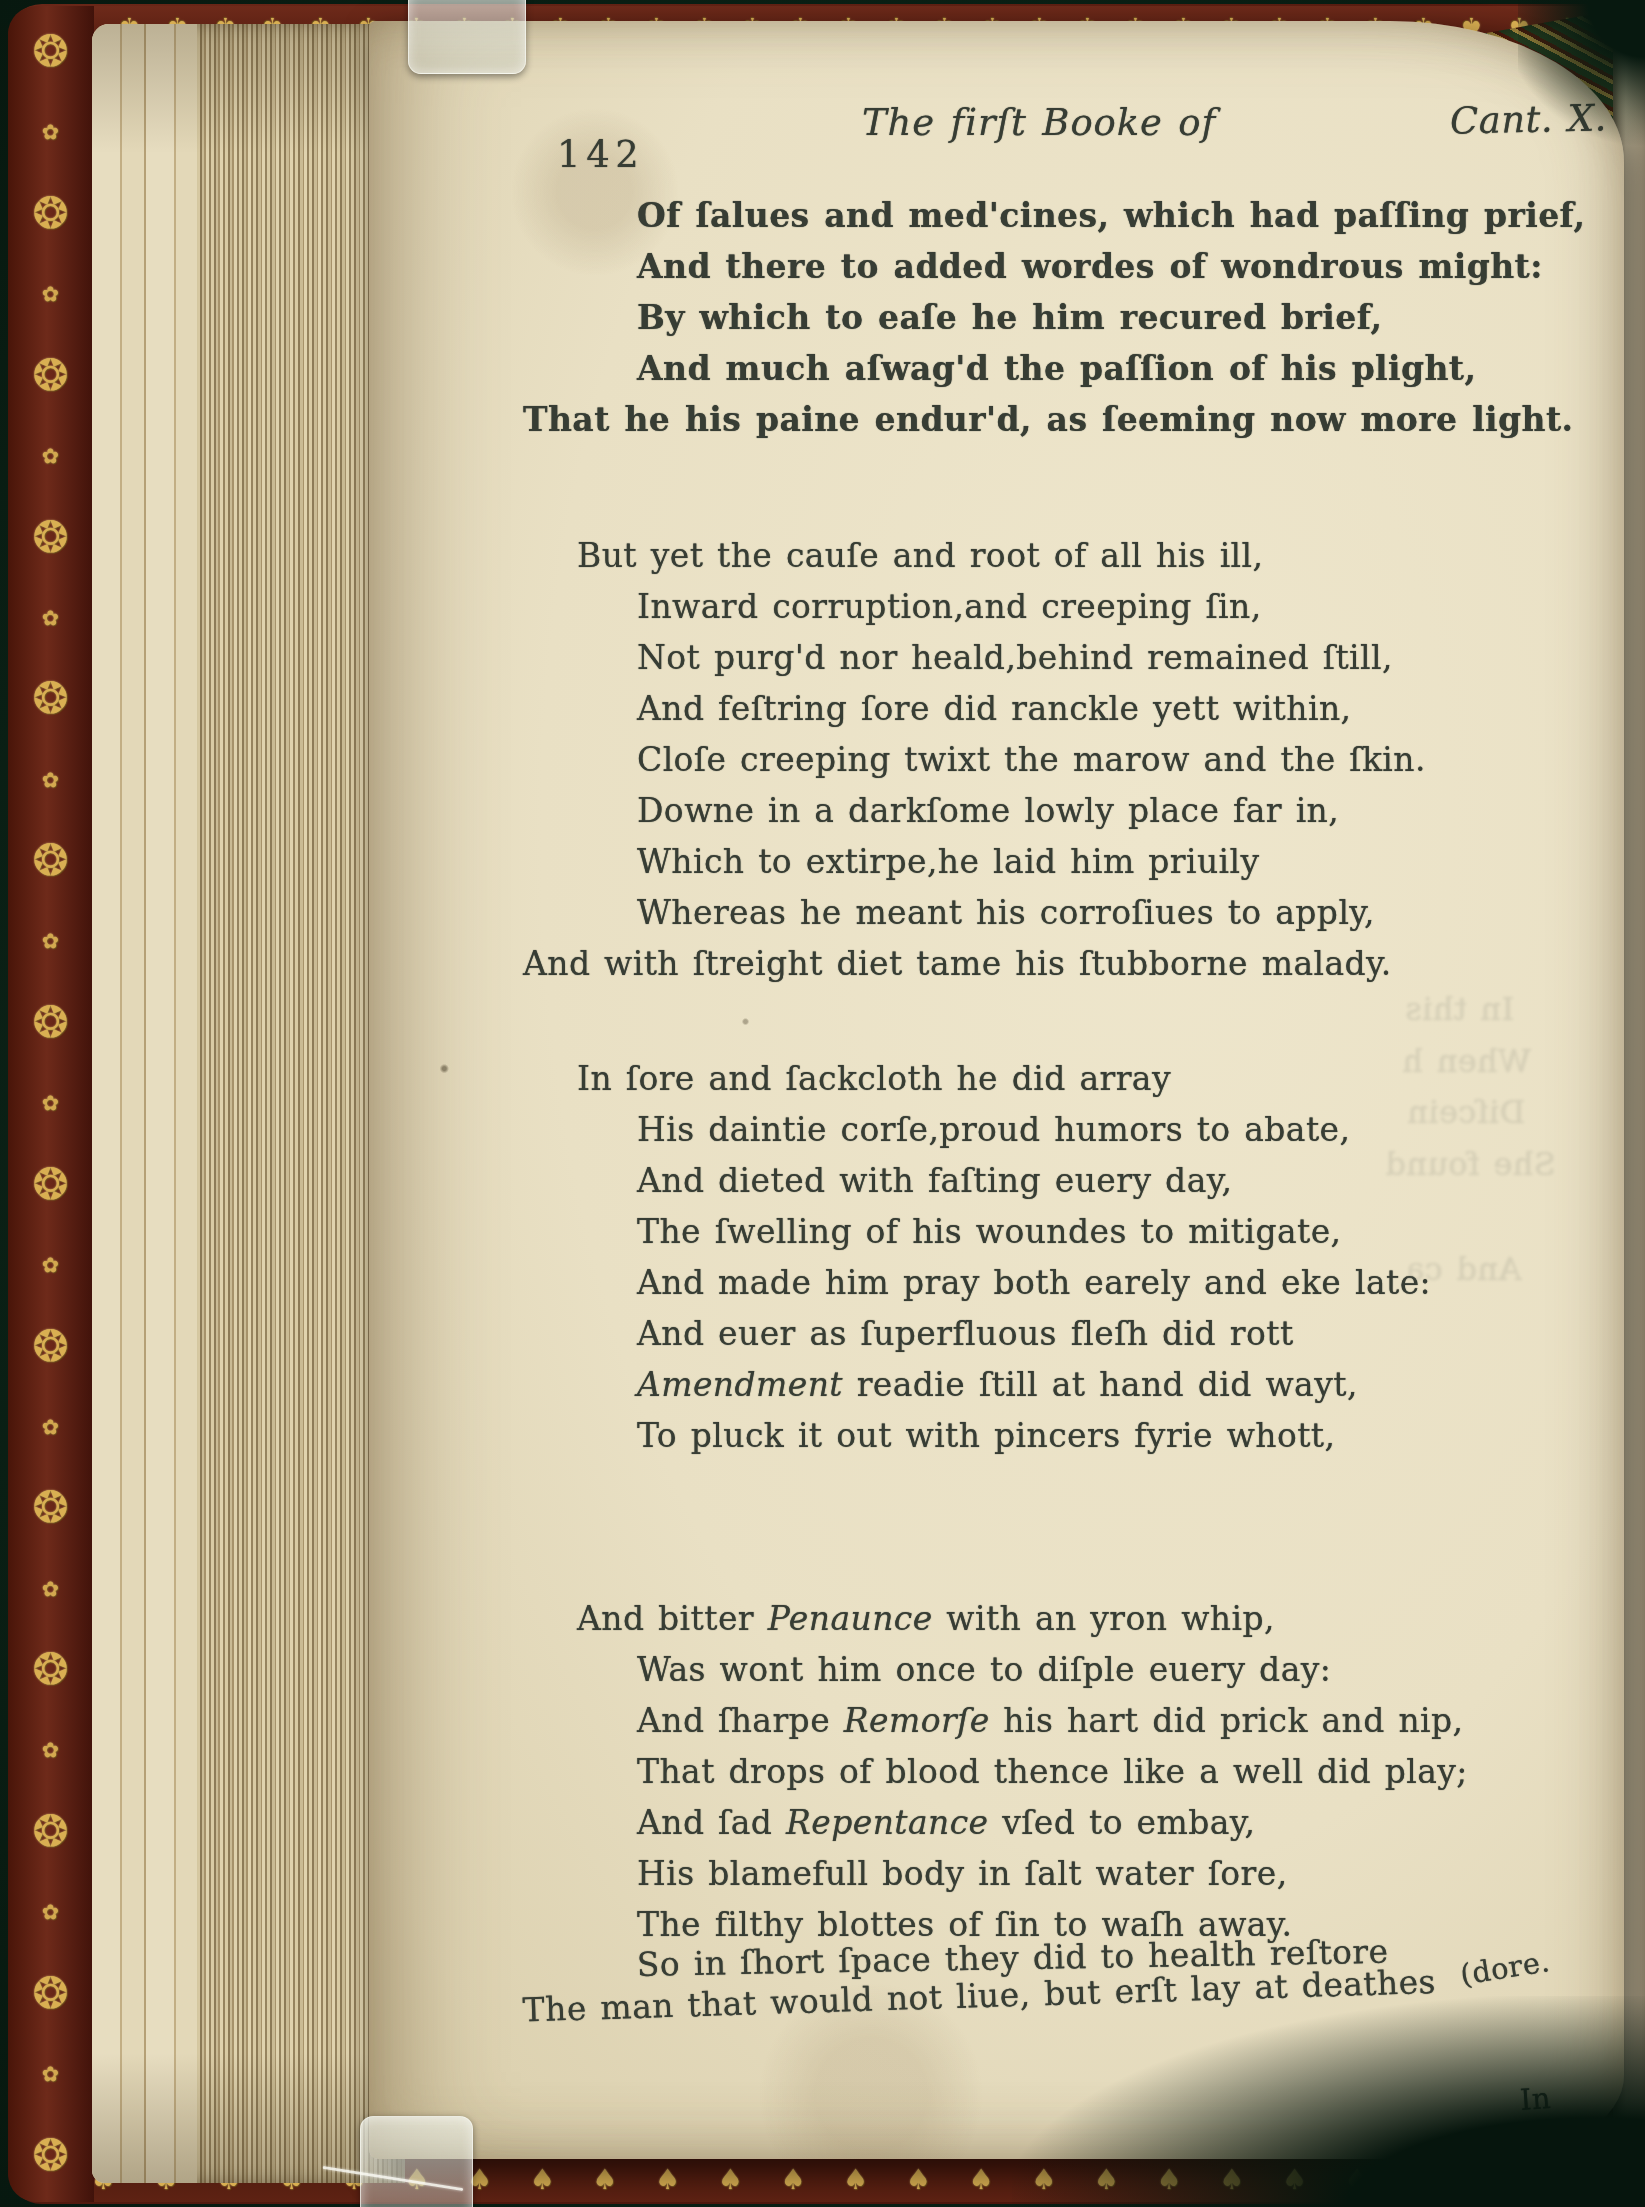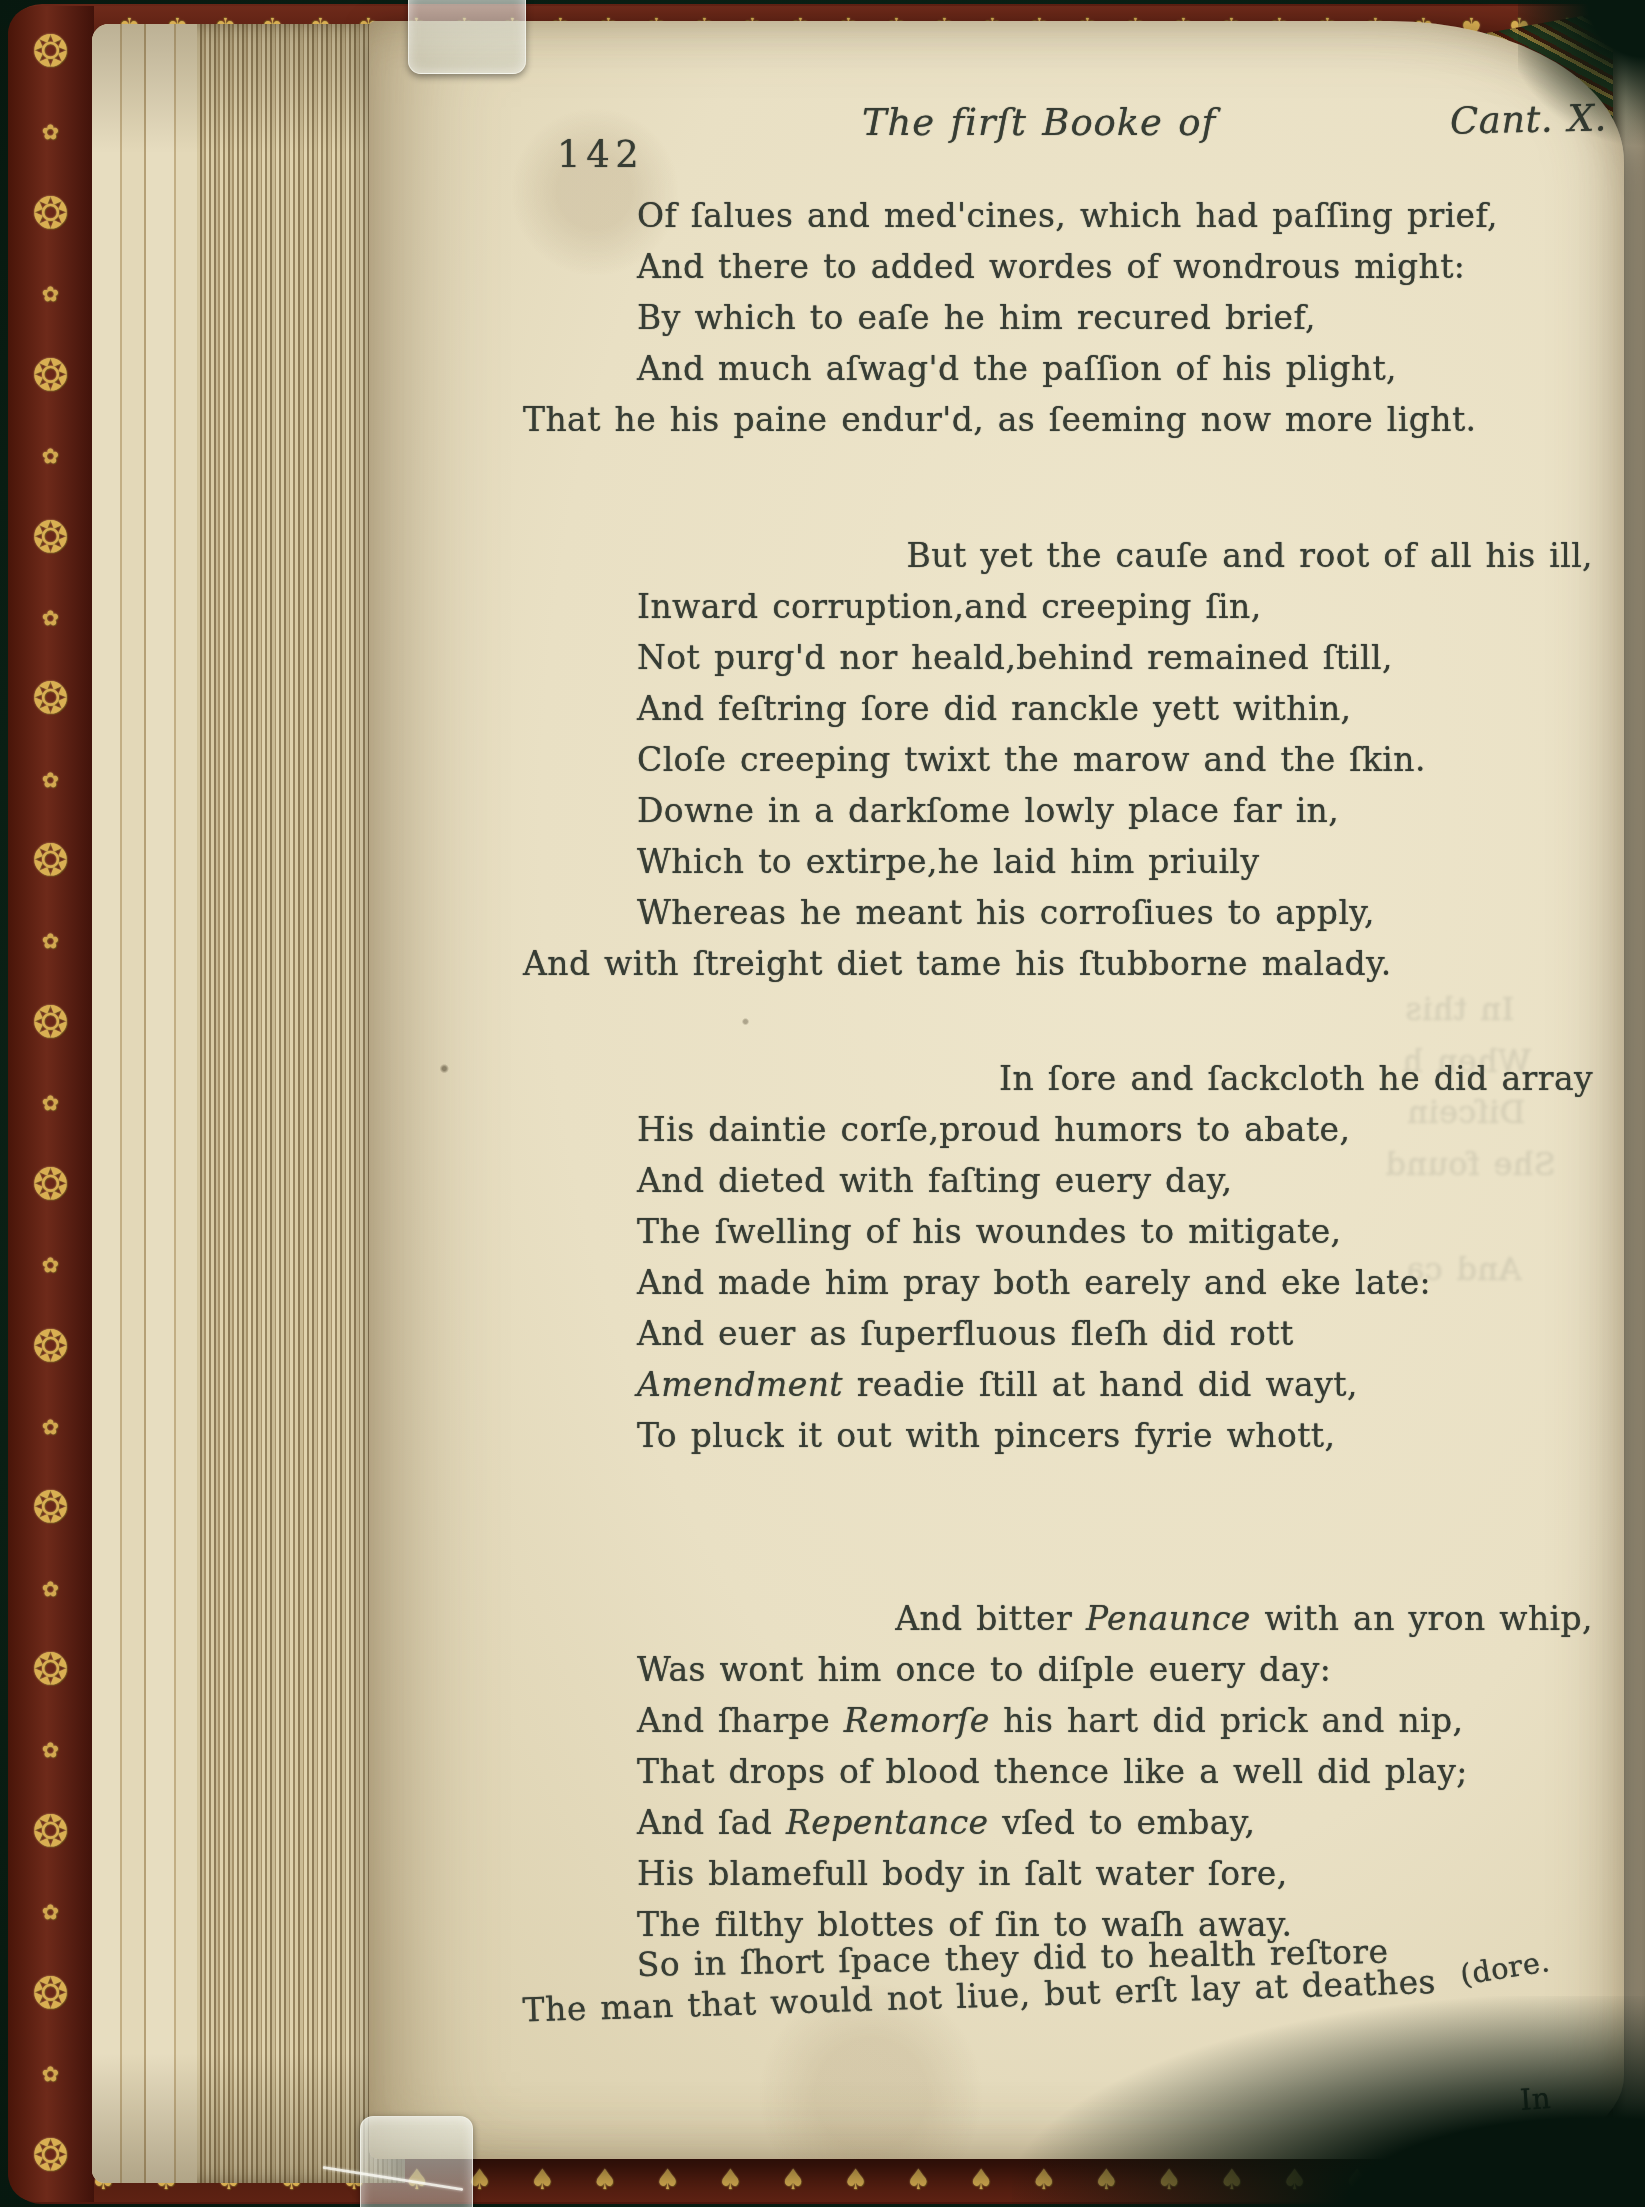--- a/index.html
+++ b/index.html
@@ -89,23 +89,23 @@
 
   
   .text-layer{position:absolute;left:0;top:4px;width:100%;height:100%;
         color:#373d34;font-size:33px;letter-spacing:0.4px;word-spacing:2.8px;
         text-shadow:0 0 1.1px rgba(52,58,50,.85);}
   .page-number{position:absolute;left:557px;top:129px;font-size:37px;letter-spacing:5.6px;}
   .running-title{position:absolute;left:862px;top:97px;font-size:37px;font-style:italic;letter-spacing:0.9px;}
   .canto{position:absolute;left:1450px;top:94px;font-size:37px;font-style:italic;transform:rotate(-1.2deg);}
 
   .stanza{position:absolute;left:0;width:1593px;}
-  #stanza-1{top:186px;} #stanza-2{top:526px;} #stanza-3{top:1049px;} #stanza-4{top:1589px;}
+  #stanza-1{top:186px;font-weight:bold;} #stanza-2{top:526px;} #stanza-3{top:1049px;} #stanza-4{top:1589px;}
   .line{height:51px;line-height:51px;white-space:nowrap;}
-  .indent-0{padding-left:523px;} .indent-1{padding-left:577px;text-align:right;} .indent-2{padding-left:637px;}
+  .indent-0{padding-left:523px;} .indent-1{padding-left:577px;} .indent-2{padding-left:637px;}
   #stanza-4 .line:nth-child(8){transform:rotate(-1deg);transform-origin:left center;}
   #stanza-4 .line:nth-child(9){transform:rotate(-1.8deg);transform-origin:left center;}
   .turnover{position:absolute;left:1460px;top:1947px;font-size:29px;transform:rotate(-9deg);}
   .catchword{position:absolute;left:1520px;top:2078px;font-size:29px;transform:rotate(-4deg);}
 </style>
 </head>
 <body>
 
 <div id="canvas">
 

